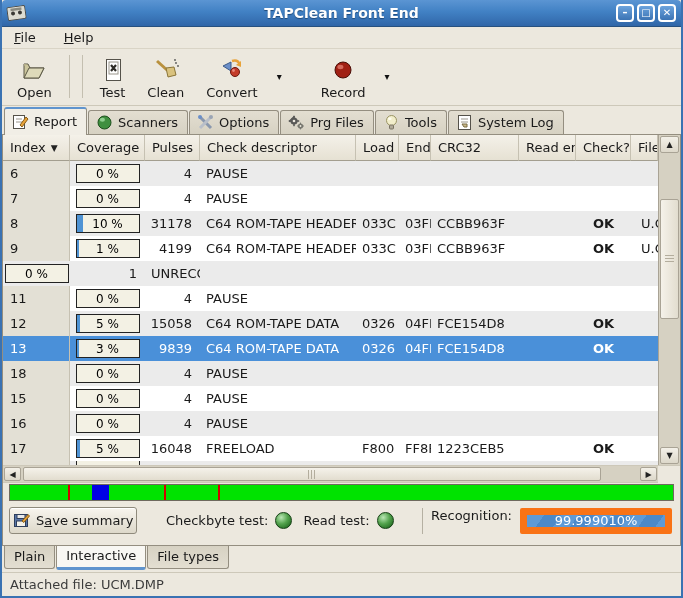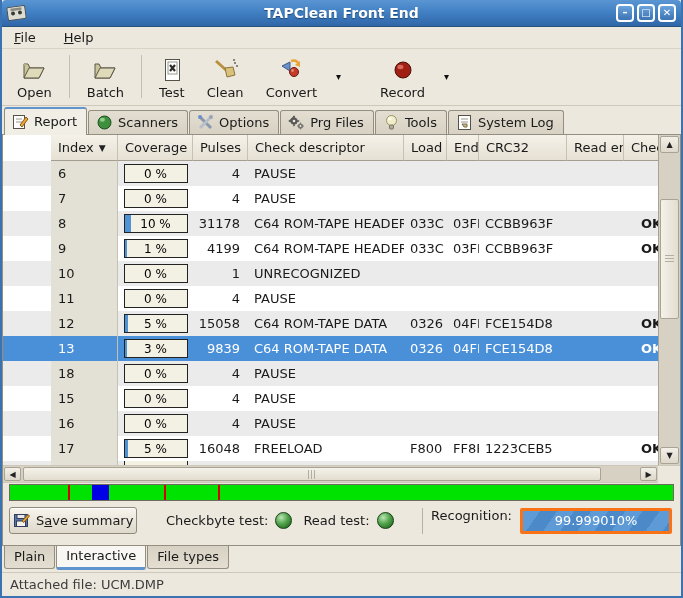--- a/index.html
+++ b/index.html
@@ -86,21 +86,20 @@
     background:#ece8de; display:flex; flex-direction:column; min-height:0;
     position:relative; z-index:2; margin-top:-1px;
   }
 
   
   .table-wrap { flex:0 0 331px; position:relative; overflow:hidden; border-bottom:1px solid #cdc8b9; }
   .table-inner { width:calc(100% - 22px); height:100%; overflow:hidden; background:#fff; }
   .grid-cols {
     display:grid;
     grid-template-columns:67px 75px 55px 156px 43px 32px 88px 57px 55px minmax(0,1fr);
-    padding-left:48px;
   }
   .thead-row { height:26px; }
   .th {
     background:linear-gradient(#f4f1e9,#e6e1d3);
     border-right:1px solid #c6c1b2; border-bottom:1px solid #a39e8f;
     display:flex; align-items:center; padding-left:7px; white-space:nowrap; overflow:hidden;
   }
   .sort-arrow { font-size:9px; margin-left:5px; color:#222; }
   .trow { height:25px; }
   .trow:nth-child(odd)  { background:#ebebeb; }
@@ -179,21 +178,21 @@
   }
   .led-group { flex:1; display:flex; align-items:center; justify-content:center; gap:7px; }
   .led {
     width:17px; height:17px; border-radius:50%;
     background:radial-gradient(circle at 35% 30%, #b9e6b3, #53a34d 45%, #1d661d 90%);
     border:1px solid #143f14;
   }
   .ctl-sep { width:1px; height:26px; background:#b5b0a2; }
   .recog-group { display:flex; align-items:flex-start; gap:8px; padding-right:2px; }
   .recog-bar {
-    width:152px; height:26px; border:3px solid #f97316; border-radius:2px;
+    width:152px; height:26px; border:7px solid #f97316; border-radius:2px;
     position:relative; background:#e8e4d8; overflow:hidden;
   }
   .recog-fill {
     position:absolute; left:0; top:0; bottom:0;
     background:repeating-linear-gradient(125deg,#5e9ad6 0 14px,#4c89c8 14px 28px);
   }
   .recog-text {
     position:absolute; inset:0; display:flex; align-items:center; justify-content:center;
     color:#fff; font-size:13px; z-index:1;
   }
@@ -250,29 +249,20 @@
       <span class="ticon">
         <svg width="26" height="22" viewBox="0 0 26 22">
             <path d="M3 7 V19 H18 L23 9 H9 L7 5 H3 Z" fill="#cbc59c" stroke="#5a5744"></path>
             <path d="M3 7 L7 5 H3 Z" fill="#b4ae88"></path>
             <path d="M3 19 L8 9 H23 L18 19 Z" fill="#dedaba" stroke="#5a5744"></path>
           </svg>
       </span>
       <span>Open</span>
     </div>
     <div class="tsep"></div>
-    <div class="tbtn">
-      <span class="ticon">
-        <svg width="26" height="22" viewBox="0 0 26 22">
-            <path d="M3 7 V19 H18 L23 9 H9 L7 5 H3 Z" fill="#cbc59c" stroke="#5a5744"></path>
-            <path d="M3 19 L8 9 H23 L18 19 Z" fill="#dedaba" stroke="#5a5744"></path>
-          </svg>
-      </span>
-      <span>Batch</span>
-    </div>
     <div class="tsep"></div>
     <div class="tbtn">
       <span class="ticon">
         <svg width="20" height="24" viewBox="0 0 20 24">
             <rect x="3.5" y="1.5" width="14" height="21" fill="#fff" stroke="#55524a"></rect>
             <rect x="6" y="4" width="9" height="12" fill="none" stroke="#9a968c"></rect>
             <path d="M8 7 l5 6 M13 7 l-5 6" stroke="#2f2d28" stroke-width="2.2"></path>
           </svg>
       </span>
       <span>Test</span>
@@ -493,21 +483,20 @@
     <div class="cell c-type">C64 ROM-TAPE HEADER</div>
     <div class="cell c-load">033C</div>
     <div class="cell c-end">03FB</div>
     <div class="cell c-crc">CCBB963F</div>
     <div class="cell c-readerr"></div>
     <div class="cell c-check">OK</div>
     <div class="cell c-file">U.C</div>
   </div>
 
   <div class="grid-cols trow">
-    <div class="cell c-index">10</div>
     <div class="cell c-cov">
       <div class="covbar">
         <div class="cov-fill" style="width: 0%;"></div>
         <span class="cov-label">0 %</span>
       </div>
     </div>
     <div class="cell c-pulses">1</div>
     <div class="cell c-type">UNRECOGNIZED</div>
     <div class="cell c-load"></div>
     <div class="cell c-end"></div>

